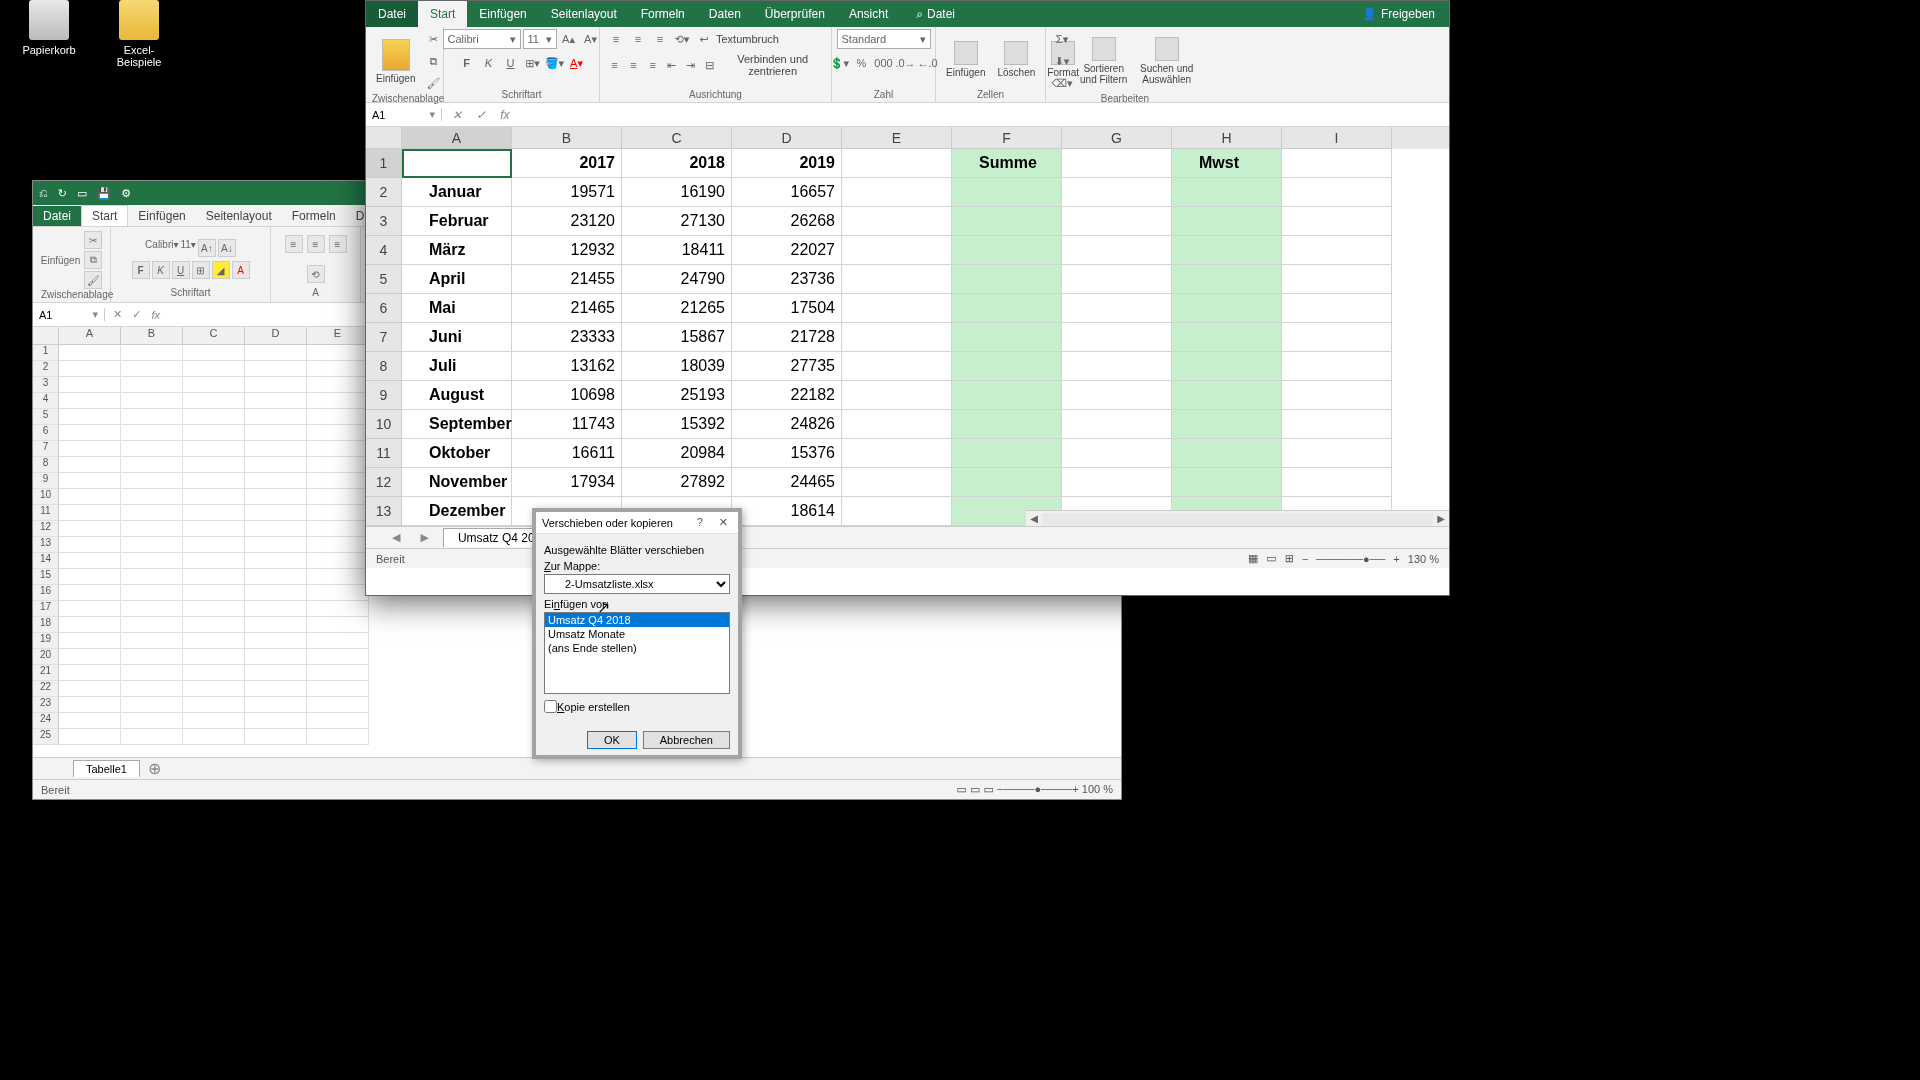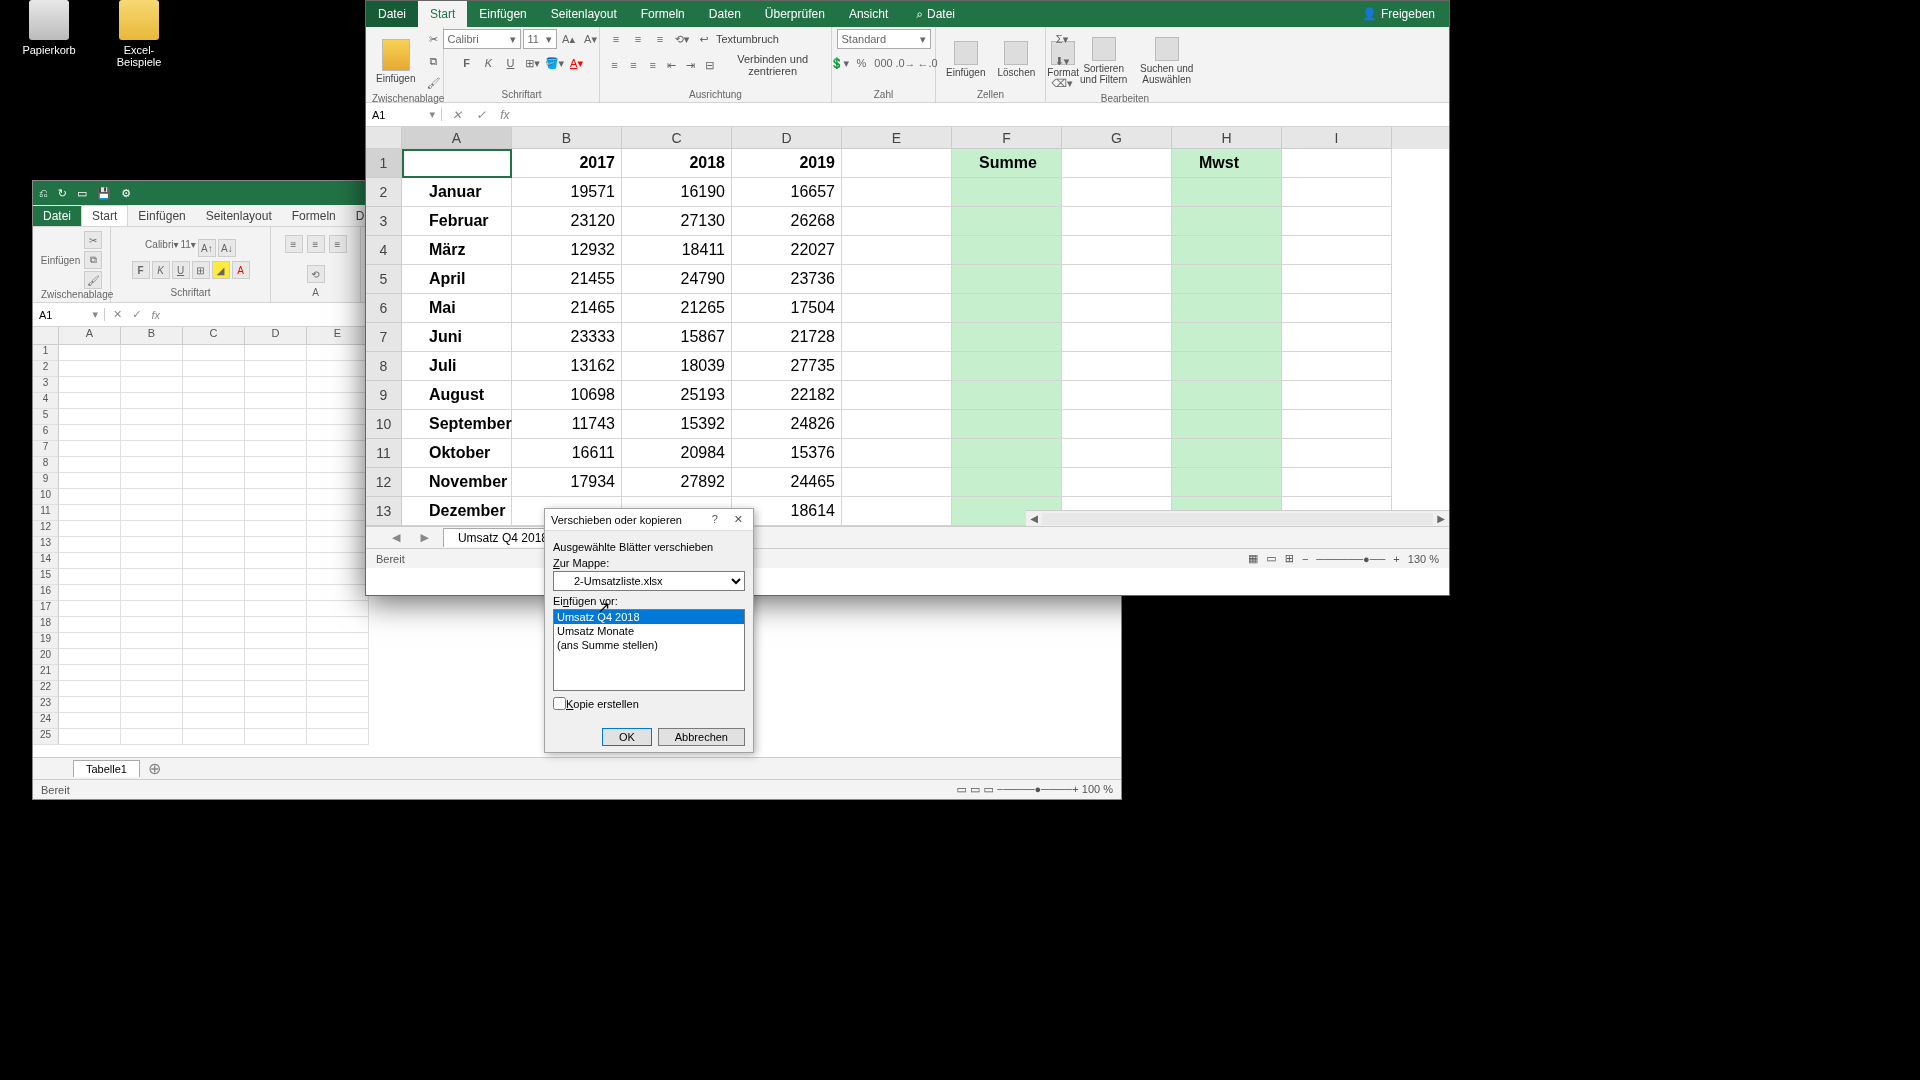--- a/index.html
+++ b/index.html
@@ -81,21 +81,21 @@
 .win-fg .data-row .cell.sel { border: 2px solid #217346; }
 .win-fg .data-row .cell.green { background: #c6efce; }
 
 .win-fg .sheet-tabs { height: 22px; background: #f3f3f3; border-top: 1px solid #ccc; display: flex; align-items: center; padding: 0 20px; gap: 8px; position: relative; }
 .win-fg .sheet-tabs .nav { color: #888; font-size: 11px; padding: 0 6px; }
 .win-fg .sheet-tab { background: #fff; border: 1px solid #aaa; border-bottom: none; padding: 2px 14px; font-size: 12px; }
 .win-fg .status { height: 20px; background: #f3f3f3; border-top: 1px solid #ccc; display: flex; align-items: center; justify-content: space-between; padding: 0 10px; font-size: 11px; color: #555; }
 .win-fg .zoom { display: flex; align-items: center; gap: 8px; }
 
 
-.dialog { position: absolute; left: 532px; top: 508px; width: 210px; background: #f0f0f0; border: 1px solid #a3a3a3; box-shadow: 2px 2px 8px rgba(0,0,0,0.3); font-size: 11px; margin-left: 12px; }
+.dialog { position: absolute; left: 532px; top: 508px; width: 210px; background: #f0f0f0; border: 4px solid #a3a3a3; box-shadow: 2px 2px 8px rgba(0,0,0,0.3); font-size: 11px; }
 .dialog .dlg-title { height: 22px; display: flex; align-items: center; justify-content: space-between; padding: 0 6px; background: #fff; border-bottom: 1px solid #ddd; }
 .dialog .dlg-title .btns { display: flex; gap: 8px; }
 .dialog .dlg-title .btns span { cursor: pointer; color: #555; padding: 0 4px; }
 .dialog .dlg-body { padding: 6px 8px; }
 .dialog .lbl { margin: 4px 0 2px; }
 .dialog select, .dialog .listbox { width: 100%; border: 1px solid #7a7a7a; background: #fff; font-size: 11px; }
 .dialog select { height: 20px; padding: 0 16px; }
 .dialog .listbox { height: 82px; overflow: auto; }
 .dialog .listbox .item { padding: 1px 3px; cursor: pointer; }
 .dialog .listbox .item.sel { background: #0078d7; color: #fff; }
@@ -782,21 +782,21 @@
   <div class="dlg-body">
     <div class="lbl">Ausgewählte Blätter verschieben</div>
     <div class="lbl"><span style="text-decoration:underline">Z</span><span>ur Mappe:</span></div>
     <select>
       <option>2-Umsatzliste.xlsx</option>
     </select>
     <div class="lbl">Ei<span style="text-decoration:underline">n</span>fügen vor:</div>
     <div class="listbox">
       <div class="item sel">Umsatz Q4 2018</div>
       <div class="item">Umsatz Monate</div>
-      <div class="item">(ans Summe stellen)</div>
+      <div class="item">(ans Ende stellen)</div>
     </div>
     <div class="chk-row">
       <input type="checkbox" style="">
       <span><span style="text-decoration:underline">K</span>opie erstellen</span>
     </div>
   </div>
   <div class="dlg-btns">
     <button class="primary">OK</button>
     <button>Abbrechen</button>
   </div>

